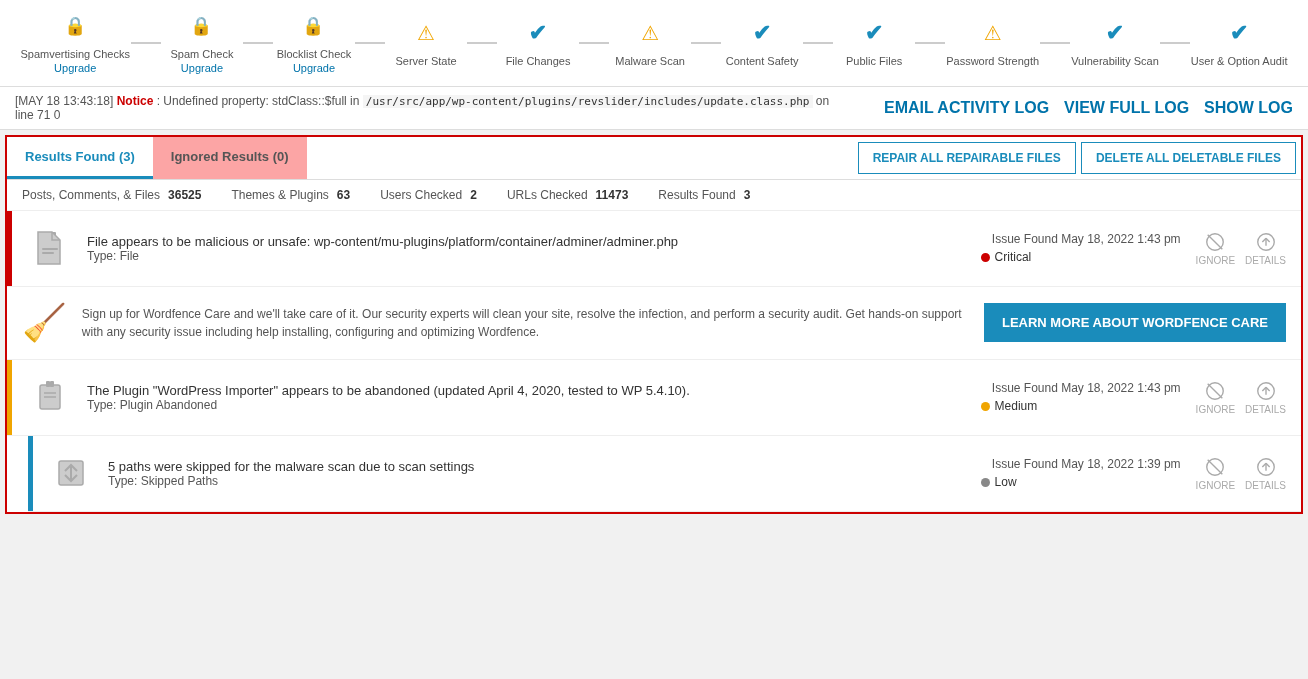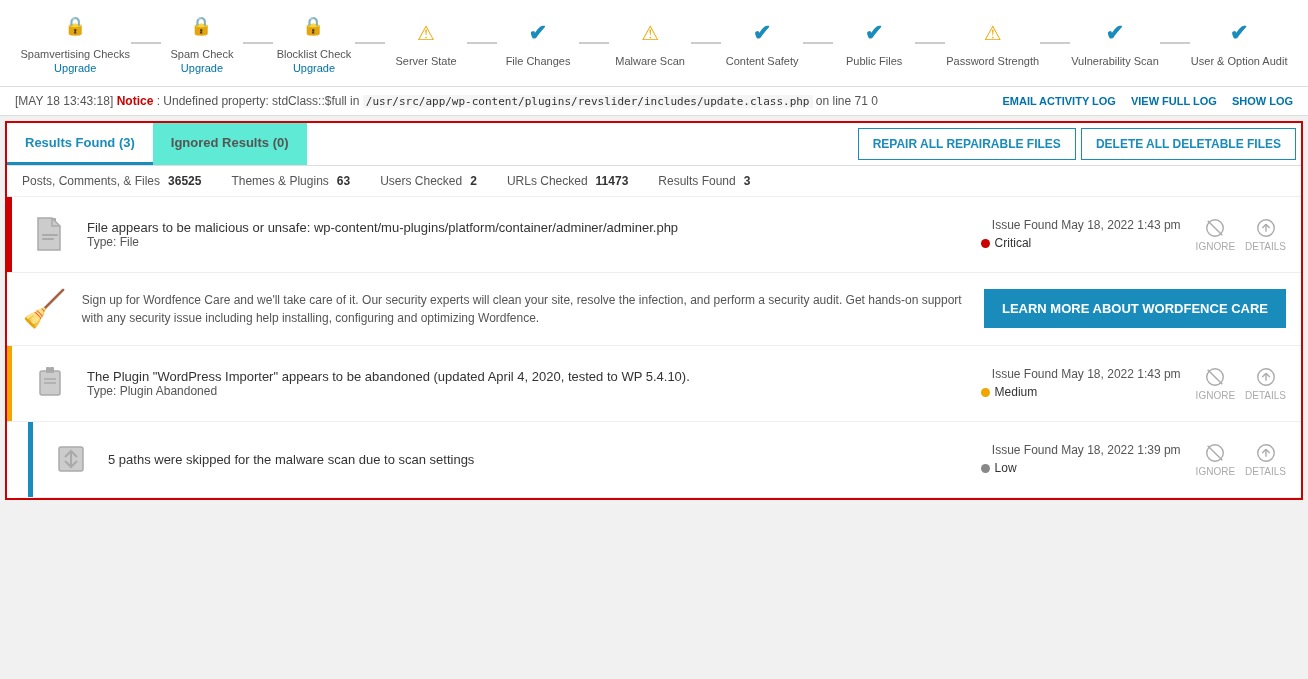--- a/index.html
+++ b/index.html
@@ -57,42 +57,42 @@
       color: #555;
       display: flex;
       align-items: center;
       justify-content: space-between;
       gap: 39px;
     }
     .notice-bar .notice-text { flex: 1; }
     .notice-bar .notice-text b { color: #c00; }
     .notice-bar .notice-text code { background: #f5f5f5; padding: 0 3px; font-size: 11px; color: #333; }
     .notice-actions { display: flex; gap: 15px; }
-    .notice-actions a { color: #0073aa; text-decoration: none; font-size: 11px; font-weight: bold; }
+    .notice-actions a { color: #0073aa; text-decoration: none; font-size: 16px; font-weight: bold; }
 
     
     .main-content {
       border: 2px solid #cc0000;
       margin: 5px;
       background: #fff;
     }
 
     
     .tabs-row {
       display: flex;
       align-items: center;
       border-bottom: 1px solid #ddd;
       padding: 0;
       justify-content: space-between;
     }
     .tabs-left { display: flex; }
     .tab-btn {
       padding: 12px 18px;
       border: none;
-      background: #5eead4;
+      background: #fca5a5;
       cursor: pointer;
       font-size: 13px;
       font-weight: bold;
       color: #555;
       border-bottom: 3px solid transparent;
     }
     .tab-btn.active {
       color: #1a8cbb;
       border-bottom: 3px solid #1a8cbb;
       background: #fff;
@@ -474,20 +474,21 @@
     <div class="result-icon">
       <svg viewBox="0 0 36 36" fill="#aaa">
         <rect x="6" y="6" width="24" height="24" rx="2" fill="#ccc" stroke="#aaa" stroke-width="1.5"></rect>
         <line x1="18" y1="10" x2="18" y2="26" stroke="#aaa" stroke-width="2"></line>
         <polyline points="12,16 18,10 24,16" fill="none" stroke="#aaa" stroke-width="2"></polyline>
         <polyline points="12,20 18,26 24,20" fill="none" stroke="#aaa" stroke-width="2"></polyline>
       </svg>
     </div>
     <div class="result-body">
       <div class="title">5 paths were skipped for the malware scan due to scan settings</div>
+      <div class="sub">Type: Skipped Paths</div>
     </div>
     <div class="result-meta">
       <div class="issue-date">Issue Found May 18, 2022 1:39 pm</div>
       <div class="severity">
         <span class="dot dot-gray"></span>
         <span>Low</span>
       </div>
     </div>
     <div class="result-actions">
       <div class="action-icon">

